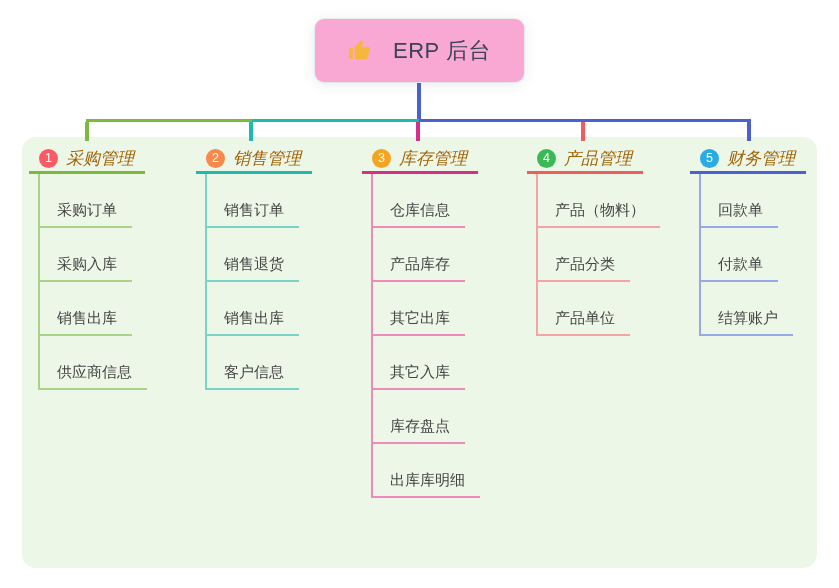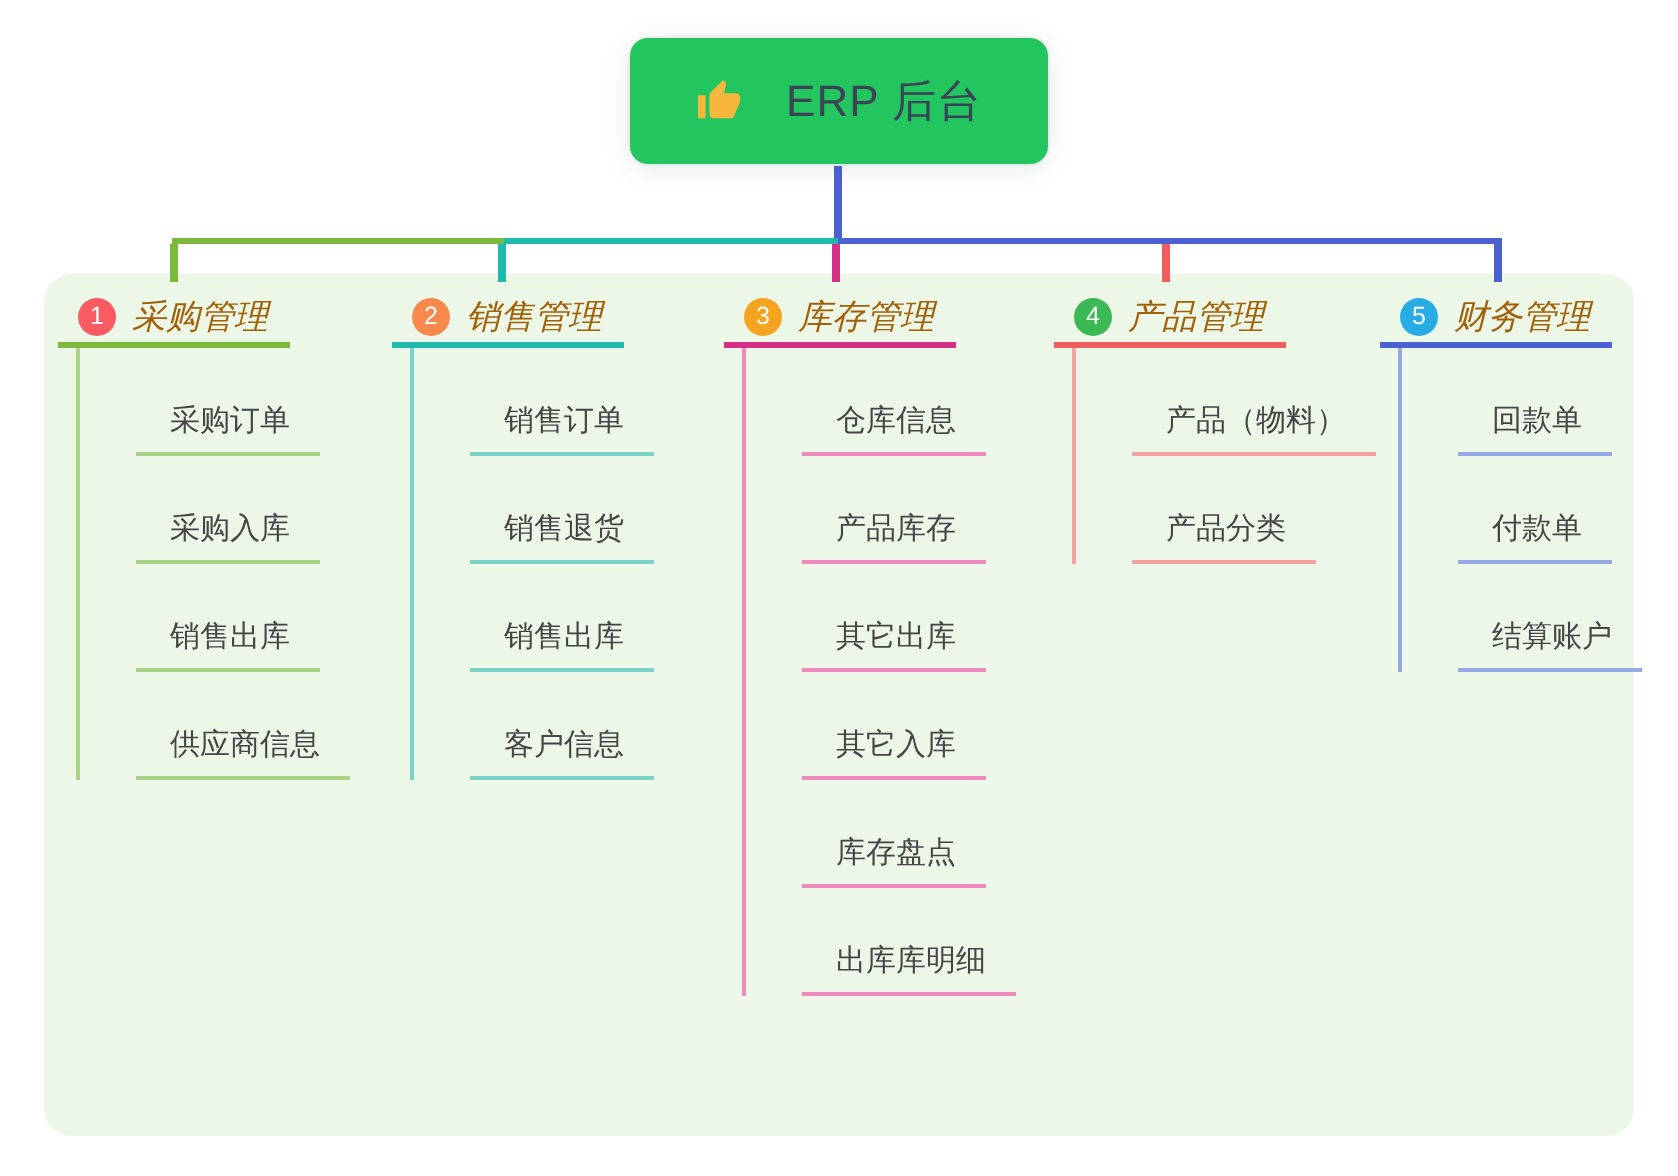--- a/index.html
+++ b/index.html
@@ -3,21 +3,21 @@
 <meta charset="utf-8">
 <style>
   html,body{margin:0;padding:0;background:#ffffff;}
   body{font-family:"Liberation Sans","DejaVu Sans",sans-serif;}
   .stage{position:relative;width:839px;height:588px;overflow:hidden;background:#fff;}
 
   
   .panel{position:absolute;left:22px;top:137px;width:795px;height:431px;border-radius:14px;}
 
   
-  .root-card{position:absolute;left:315px;top:19px;width:209px;height:63px;background:#22c55e;
+  .root-card{position:absolute;left:315px;top:19px;width:209px;height:63px;background:#f9a8d4;
     border-radius:9px;box-shadow:0 2px 14px rgba(60,70,90,.12), 0 0 0 1px #f3f3f3;
     display:flex;align-items:center;justify-content:center;gap:22px;cursor:pointer;}
   .root-label{font-size:22px;color:#3b4356;letter-spacing:.5px;}
   .thumb{display:flex;align-items:center;}
 
   
   .vline,.hseg,.drop{position:absolute;}
   .root-line{left:417px;top:82px;width:4px;height:38px;}
   .hseg{top:119px;height:3px;}
   .s1{left:86px;width:166px;}
@@ -27,21 +27,21 @@
   .d1{left:85px;} .d2{left:249px;} .d3{left:416px;} .d4{left:581px;} .d5{left:747px;}
 
   
   .branch{position:absolute;top:146px;width:150px;}
   .b1{left:29px;} .b2{left:196px;} .b3{left:362px;} .b4{left:527px;} .b5{left:690px;}
   .btitle{width:116px;height:28px;border-bottom:3px solid var(--main);
     display:flex;align-items:center;gap:8px;padding-left:10px;box-sizing:border-box;cursor:pointer;}
   .badge{width:19px;height:19px;border-radius:50%;background:var(--badge);color:#fff;
     font-size:12.5px;line-height:19px;text-align:center;flex:0 0 19px;}
   .blabel{font-size:17px;color:#a16207;white-space:nowrap;font-style:italic;}
-  .subtree{margin-left:9px;border-left:2px solid var(--light);padding-left:28px;}
+  .subtree{margin-left:9px;border-left:2px solid var(--light);}
   .sub{height:54px;display:flex;align-items:flex-end;}
   .sub > span{display:inline-block;border-bottom:2px solid var(--light);
     padding:0 15px 6px 17px;font-size:15px;color:#454545;white-space:nowrap;cursor:pointer;}
 </style>
 </head>
 <body>
 
 <div class="stage">
 
   <div class="panel" style="background: rgb(237, 247, 232);"></div>
@@ -139,20 +139,23 @@
       <span class="badge">4</span>
       <span class="blabel">产品管理</span>
     </div>
     <div class="subtree">
       <div class="sub">
           <span>产品（物料）</span>
         </div>
       <div class="sub">
           <span>产品分类</span>
         </div>
+      <div class="sub">
+          <span>产品单位</span>
+        </div>
     </div>
   </div>
 
   <div class="branch b5" style="--main: #4b61d1; --light: #95a9e2; --badge: #29ace4;">
     <div class="btitle">
       <span class="badge">5</span>
       <span class="blabel">财务管理</span>
     </div>
     <div class="subtree">
       <div class="sub">

